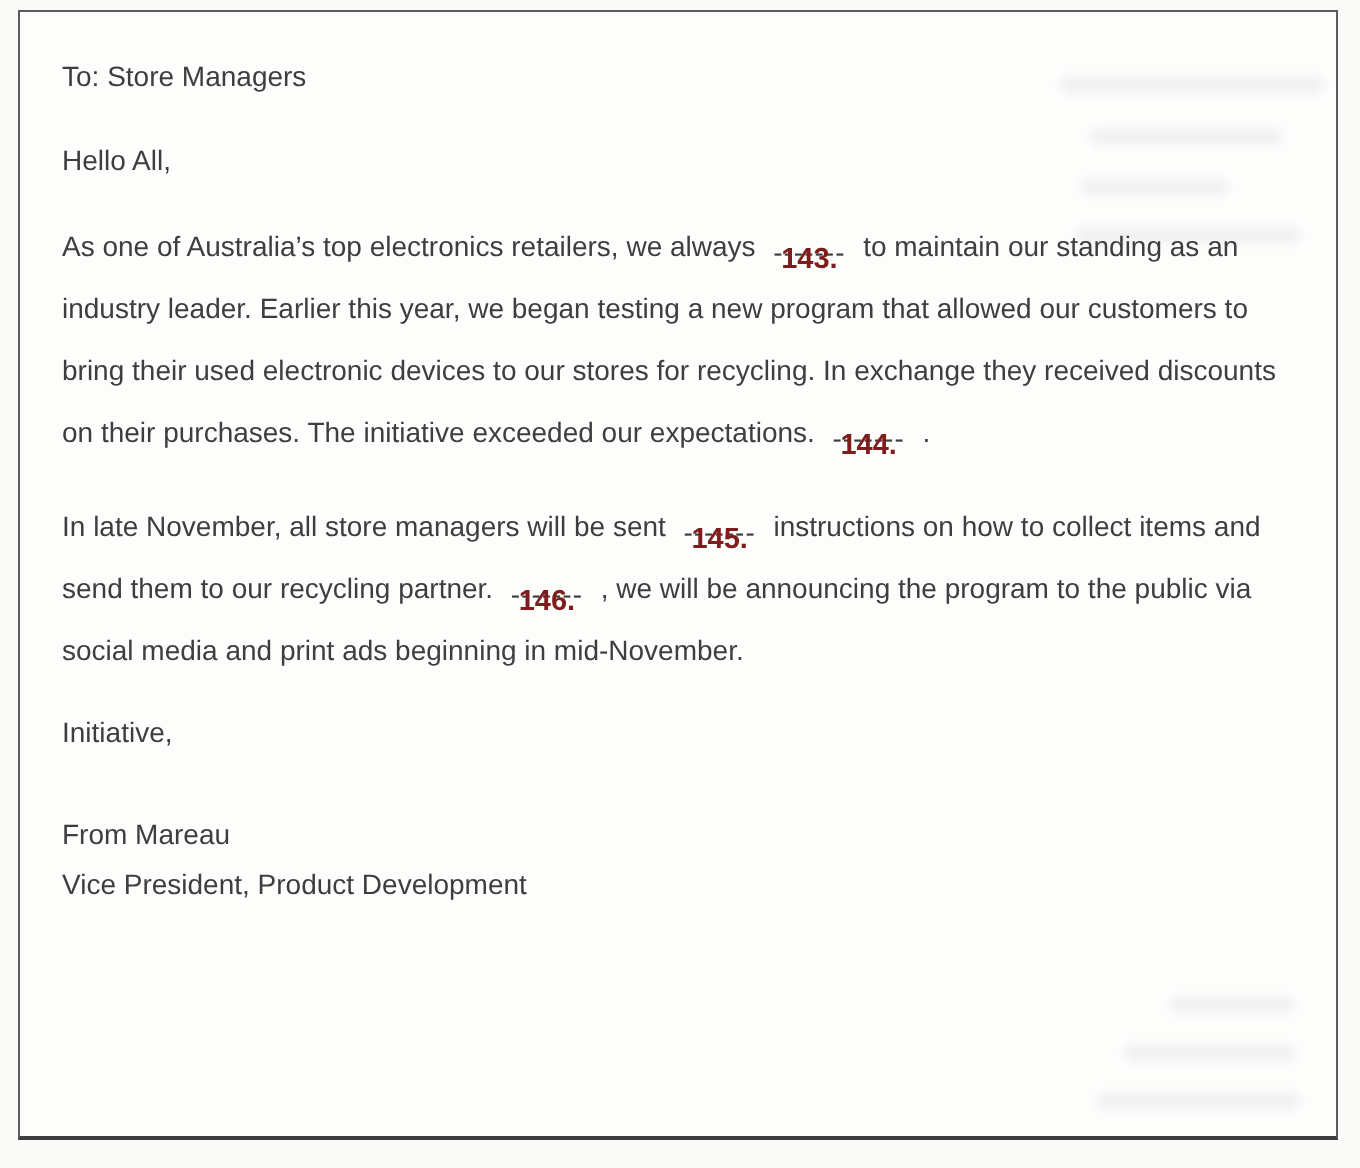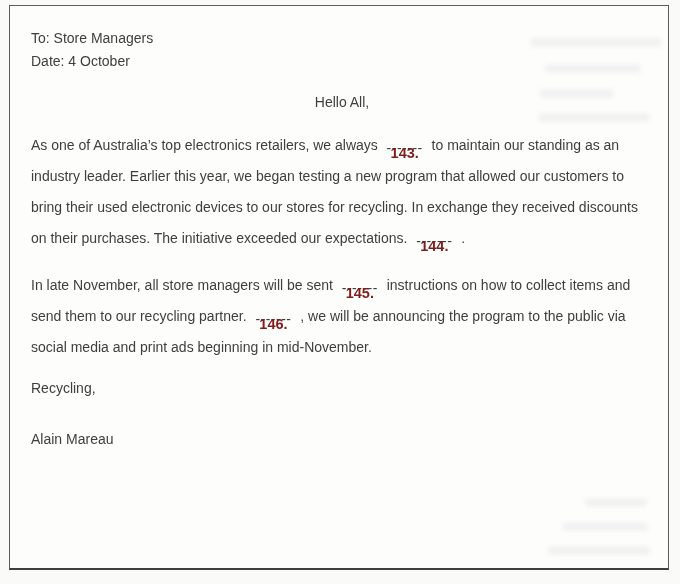--- a/index.html
+++ b/index.html
@@ -34,21 +34,20 @@
     color: #3e3e3e;
     font-size: 14px;
   }
   .hdr-line {
     line-height: 22.5px;
     white-space: nowrap;
   }
   .greeting {
     margin-top: 19px;
     line-height: 23px;
-    text-align: center;
   }
   .body-par {
     margin: 16px 0 12px 0;
     line-height: 31px;
     font-size: 14px;
   }
   #paragraphs { margin-top: 16px; }
   .blank {
     display: inline-block;
     position: relative;
@@ -105,30 +104,30 @@
     <div class="smudge" style="left:535px; top:58px; width:96px;"></div>
     <div class="smudge" style="left:530px; top:83px; width:74px;"></div>
     <div class="smudge" style="left:528px; top:107px; width:112px;"></div>
     <div class="smudge" style="left:575px; top:492px; width:62px;"></div>
     <div class="smudge" style="left:552px; top:516px; width:86px;"></div>
     <div class="smudge" style="left:538px; top:540px; width:102px;"></div>
 
     <div class="content">
 
       <div class="hdr-line">To: Store Managers</div>
-      <div class="hdr-line">Date: 4 October</div>
 
       <div class="greeting">Hello All,</div>
 
       <div id="paragraphs">
           <p class="body-par"><span>As one of Australia’s top electronics retailers, we always </span><span class="blank"><span class="dashes">-------</span><span class="blank-num">143.</span></span><span> to maintain our standing as an industry leader. Earlier this year, we began testing a new program that allowed our customers to bring their used electronic devices to our stores for recycling. In exchange they received discounts on their purchases. The initiative exceeded our expectations. </span><span class="blank"><span class="dashes">-------</span><span class="blank-num">144.</span></span><span> .</span></p>
           <p class="body-par"><span>In late November, all store managers will be sent </span><span class="blank"><span class="dashes">-------</span><span class="blank-num">145.</span></span><span> instructions on how to collect items and send them to our recycling partner. </span><span class="blank"><span class="dashes">-------</span><span class="blank-num">146.</span></span><span> , we will be announcing the program to the public via social media and print ads beginning in mid-November.</span></p>
         </div>
 
-      <div class="closing">Recycling,</div>
+      <div class="closing">Initiative,</div>
 
       <div class="signature">
-        <div>Alain Mareau</div>
+        <div>From Mareau</div>
+        <div>Vice President, Product Development</div>
       </div>
 
     </div>
   </div>
 </div>
 
 </body></html>

